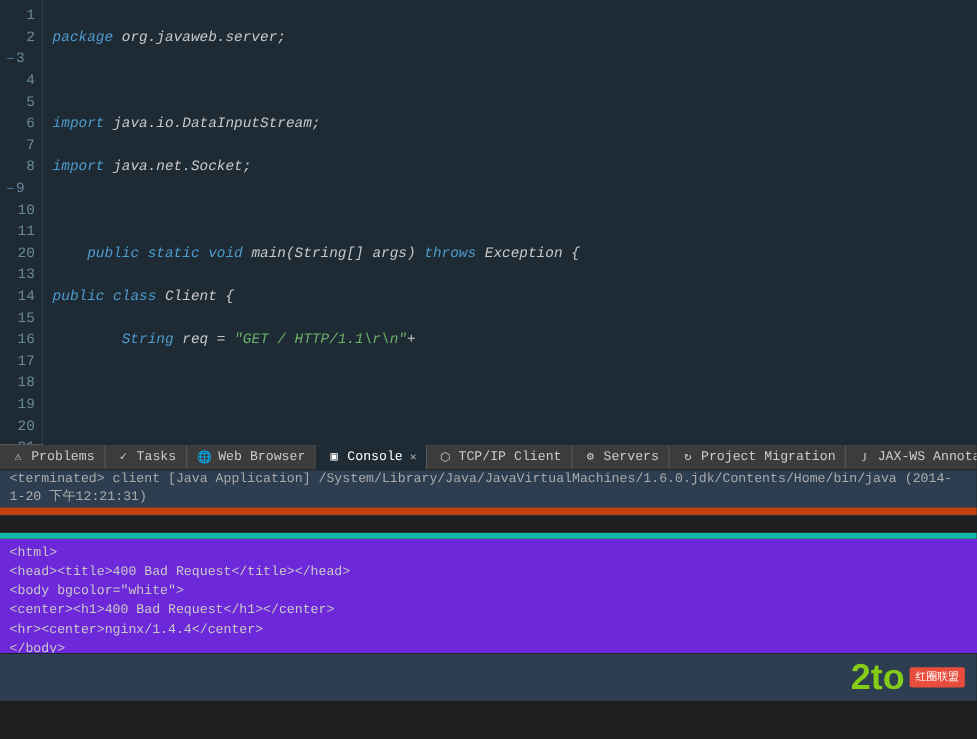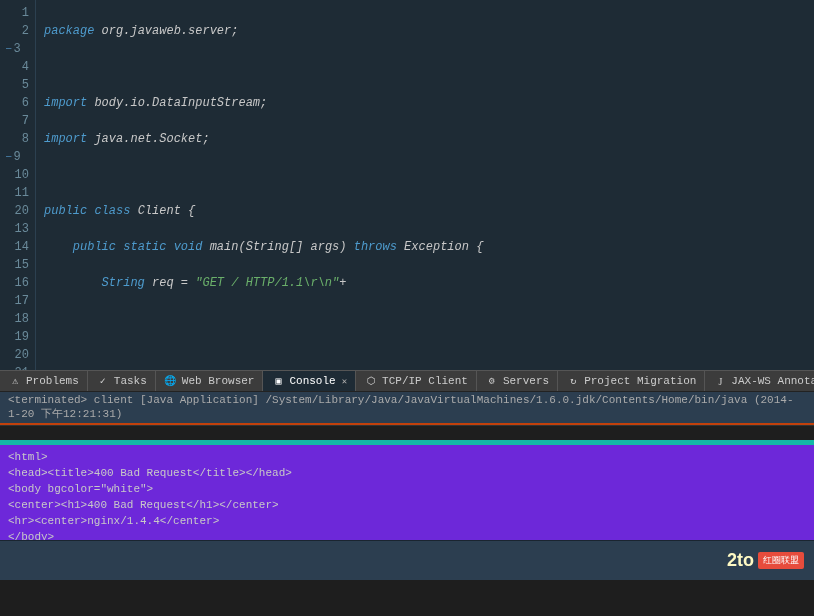--- a/index.html
+++ b/index.html
@@ -102,21 +102,21 @@
       overflow: auto;
       border-top: 5px solid #14b8a6;
       margin-top: 14px;
     }
 
     .console-header {
       background: #2c3e50;
       color: #aaa;
       font-size: 11px;
       padding: 2px 8px;
-      border-bottom: 2px solid #c2410c;
+      border-bottom: 6px solid #c2410c;
     }
 
     .console-text {
       font-size: 11px;
       color: #c8c8c8;
       line-height: 16px;
       white-space: pre;
     }
 
     
@@ -178,25 +178,25 @@
       <span class="line-num">17</span>
       <span class="line-num">18</span>
       <span class="line-num">19</span>
       <span class="line-num">20</span>
       <span class="line-num">21</span>
 
     </div>
     <div class="code-content">
 <span class="code-line"><span class="kw">package</span><span class="plain"> org.javaweb.server;</span></span>
 <span class="code-line"> </span>
-<span class="code-line"><span class="kw">import</span><span class="plain"> body.io.DataInputStream;</span></span>
+<span class="code-line"><span class="kw">import</span><span class="plain"> java.io.DataInputStream;</span></span>
 <span class="code-line"><span class="kw">import</span><span class="plain"> java.net.Socket;</span></span>
 <span class="code-line"> </span>
+<span class="code-line"><span class="plain">    </span><span class="kw">public</span><span class="plain"> </span><span class="kw">static</span><span class="plain"> </span><span class="kw">void</span><span class="plain"> main(String[] args) </span><span class="kw">throws</span><span class="plain"> Exception {</span></span>
 <span class="code-line"><span class="kw">public</span><span class="plain"> </span><span class="kw">class</span><span class="plain"> Client {</span></span>
-<span class="code-line"><span class="plain">    </span><span class="kw">public</span><span class="plain"> </span><span class="kw">static</span><span class="plain"> </span><span class="kw">void</span><span class="plain"> main(String[] args) </span><span class="kw">throws</span><span class="plain"> Exception {</span></span>
 <span class="code-line"><span class="plain">        </span><span class="kw">String</span><span class="plain"> req = </span><span class="str">"GET / HTTP/1.1\r\n"</span><span class="plain">+</span></span>
 
 
 
 
 
 
 
 
 
@@ -261,15 +261,15 @@
   <div class="console-text">&lt;html&gt;
 &lt;head&gt;&lt;title&gt;400 Bad Request&lt;/title&gt;&lt;/head&gt;
 &lt;body bgcolor="white"&gt;
 &lt;center&gt;&lt;h1&gt;400 Bad Request&lt;/h1&gt;&lt;/center&gt;
 &lt;hr&gt;&lt;center&gt;nginx/1.4.4&lt;/center&gt;
 &lt;/body&gt;
 &lt;/html&gt;</div>
 </div>
 
 <div id="logo-bar">
-  <span class="logo-text" style="color:#fef9c3;font-size:18px;font-weight:bold;">2to</span>
+  <span class="logo-text" style="color:#84cc16;font-size:30px;font-weight:bold;">2to</span>
   <span class="logo-tag" style="background:#e74c3c;color:white;font-size:9px;padding:2px 5px;border-radius:2px;margin-left:4px;">红圈联盟</span>
 </div>
 
 </body></html>

